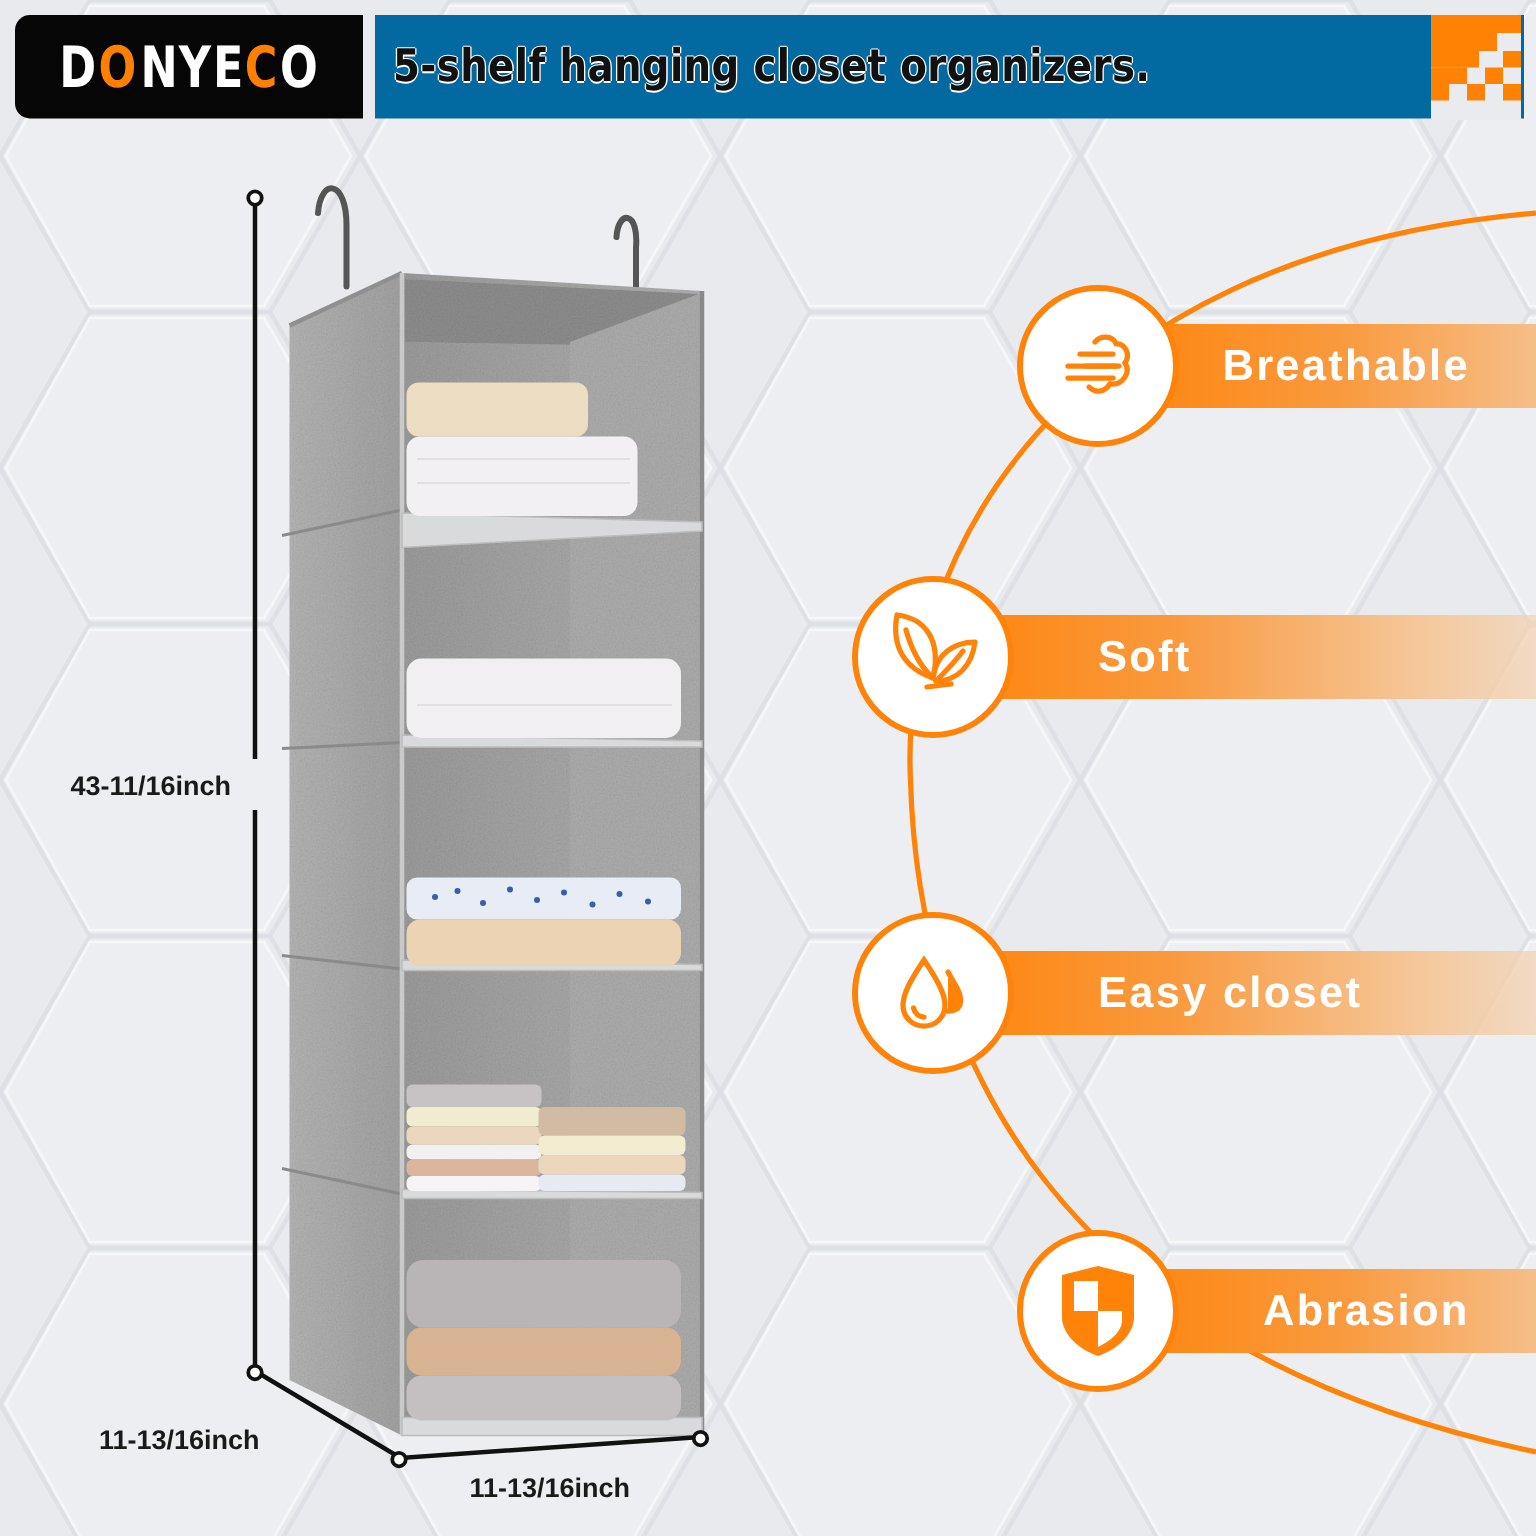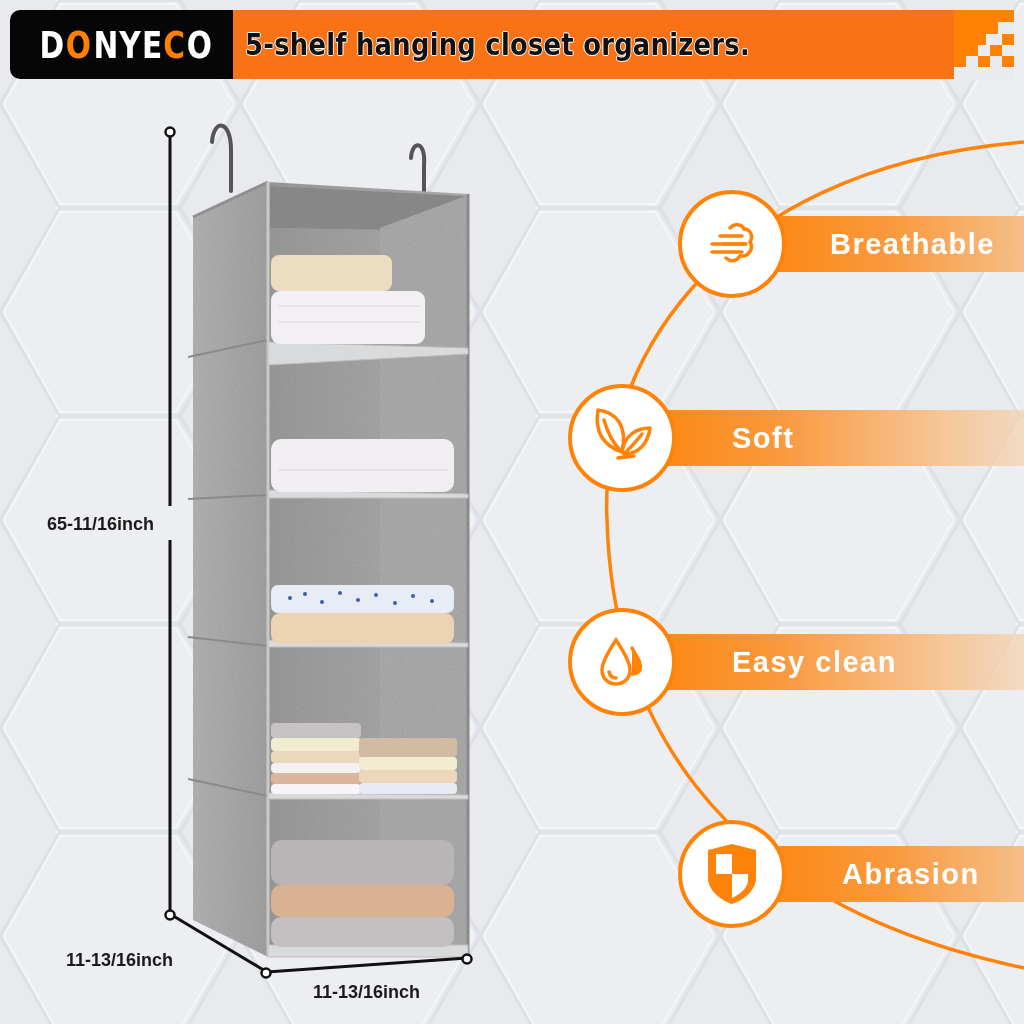--- a/index.html
+++ b/index.html
@@ -19,22 +19,22 @@
     display: flex; align-items: center; justify-content: center;
     z-index: 2;
   }
   .brand-letter {
     font-family: "DejaVu Sans", sans-serif; font-weight: bold;
     font-size: 38px; color: #ffffff; letter-spacing: 1px;
     transform: scaleX(0.78); display: inline-block; margin: 0 -3px;
   }
   .brand-letter.accent { color: #ff8000; }
   .title-bar {
-    position: absolute; left: 233px; top: 10px; width: 766px; height: 69px;
-    background: #f97316; z-index: 2;
+    position: absolute; left: 250px; top: 10px; width: 766px; height: 69px;
+    background: #0369a1; z-index: 2;
     display: flex; align-items: center; padding-left: 12px;
   }
   .title-text {
     font-family: "DejaVu Sans", sans-serif; font-weight: bold;
     font-size: 30px; color: #111;
     transform: scaleX(0.86); transform-origin: left center;
     letter-spacing: 0.3px;
     text-shadow: 1px 0 #fff, -1px 0 #fff, 0 1px #fff, 0 -1px #fff;
     white-space: nowrap;
   }
@@ -113,21 +113,21 @@
     <line x1="170" y1="540" x2="170" y2="912"></line>
     <polyline points="170,914 267,972 467,958"></polyline>
   </g>
   <g fill="#fff" stroke="#111" stroke-width="2.5">
     <circle cx="170" cy="132" r="4.5"></circle>
     <circle cx="170" cy="915" r="4.5"></circle>
     <circle cx="266" cy="973" r="4.5"></circle>
     <circle cx="467" cy="959" r="4.5"></circle>
   </g>
 </svg>
-<div class="dim-label" style="left:47px; top:514px;">65-11/16inch</div>
+<div class="dim-label" style="left:47px; top:514px;">43-11/16inch</div>
 <div class="dim-label" style="left:66px; top:950px;">11-13/16inch</div>
 <div class="dim-label" style="left:313px; top:982px;">11-13/16inch</div>
 
 <svg class="product" width="340" height="850" viewBox="150 110 340 850">
   <defs>
     <filter id="noise" x="0" y="0" width="100%" height="100%">
       <feTurbulence type="fractalNoise" baseFrequency="0.9" numOctaves="2" seed="4" result="n"></feTurbulence>
       <feColorMatrix type="saturate" values="0"></feColorMatrix>
       <feComponentTransfer>
           <feFuncA type="table" tableValues="0 0.35"></feFuncA>
@@ -222,21 +222,21 @@
   <div class="feature-circle">
     <svg width="60" height="60" viewBox="0 0 60 60" fill="none" stroke="#ff8308" stroke-width="3.5" stroke-linecap="round">
       <path d="M28,14 C32,9 40,10 42,15 C48,15 52,22 48,28 C52,34 47,43 38,42"></path>
       <line x1="18" y1="22" x2="40" y2="22"></line>
       <line x1="10" y1="30" x2="42" y2="30"></line>
       <line x1="22" y1="30" x2="44" y2="30"></line>
       <line x1="10" y1="38" x2="40" y2="38"></line>
       <path d="M24,44 C28,48 34,48 38,42"></path>
     </svg>
   </div>
-  <div class="feature-label" style="left:152px;">Breathable</div>
+  <div class="feature-label" style="left:137px;">Breathable</div>
 </div>
 
 <div class="feature" style="left:568px; top:384px; width:456px;">
   <div class="feature-band"></div>
   <div class="feature-circle">
     <svg width="64" height="64" viewBox="0 0 64 64" fill="none" stroke="#ff8308" stroke-width="3.5" stroke-linecap="round" stroke-linejoin="round">
       <path d="M8,4 C26,6 38,20 32,46 C14,40 4,26 8,4 Z"></path>
       <path d="M14,14 C18,28 24,38 30,44"></path>
       <path d="M32,46 C34,30 46,22 60,22 C58,38 48,48 34,48"></path>
       <path d="M52,28 C46,36 40,42 34,48"></path>
@@ -248,21 +248,21 @@
 
 <div class="feature" style="left:568px; top:608px; width:456px;">
   <div class="feature-band"></div>
   <div class="feature-circle">
     <svg width="56" height="56" viewBox="0 0 56 56" fill="none" stroke="#ff8308" stroke-width="3.5" stroke-linecap="round">
       <path d="M22,6 C14,18 8,28 8,36 C8,44 14,50 22,50 C30,50 36,44 36,36 C36,28 30,18 22,6 Z"></path>
       <path d="M15,38 C16,42 19,44 22,44"></path>
       <path d="M38,14 C42,22 48,28 46,36 C44,40 40,40 38,40" fill="#ff8308"></path>
     </svg>
   </div>
-  <div class="feature-label" style="left:164px;">Easy clean</div>
+  <div class="feature-label" style="left:164px;">Easy closet</div>
 </div>
 
 <div class="feature" style="left:678px; top:820px; width:346px;text-decoration:underline;">
   <div class="feature-band"></div>
   <div class="feature-circle">
     <svg width="60" height="64" viewBox="0 0 60 64">
       <path d="M6,8 L30,2 L54,8 L54,36 C54,48 42,58 30,62 C18,58 6,48 6,36 Z" fill="#ff8308"></path>
       <rect x="14" y="12" width="16" height="20" fill="#ffffff"></rect>
       <path d="M30,32 L46,32 L46,38 C46,46 38,52 30,56 Z" fill="#ffffff"></path>
     </svg>

